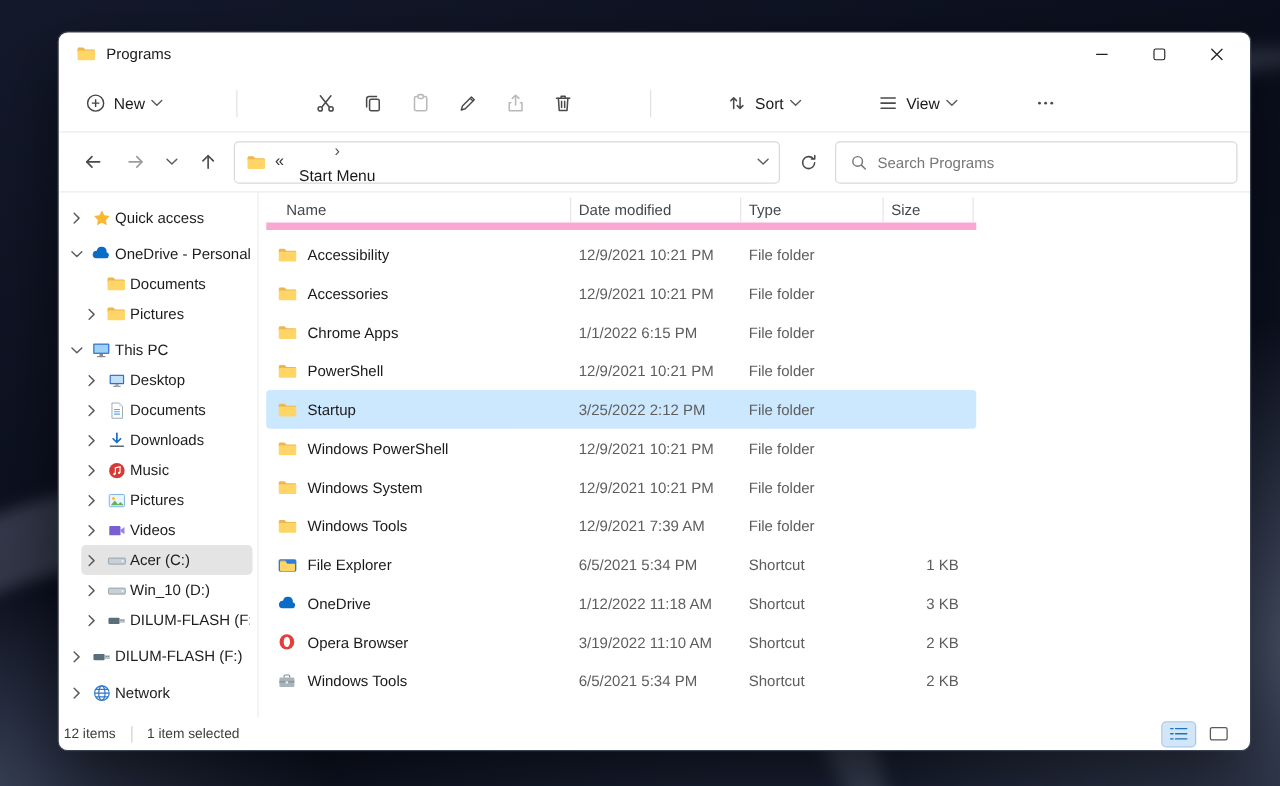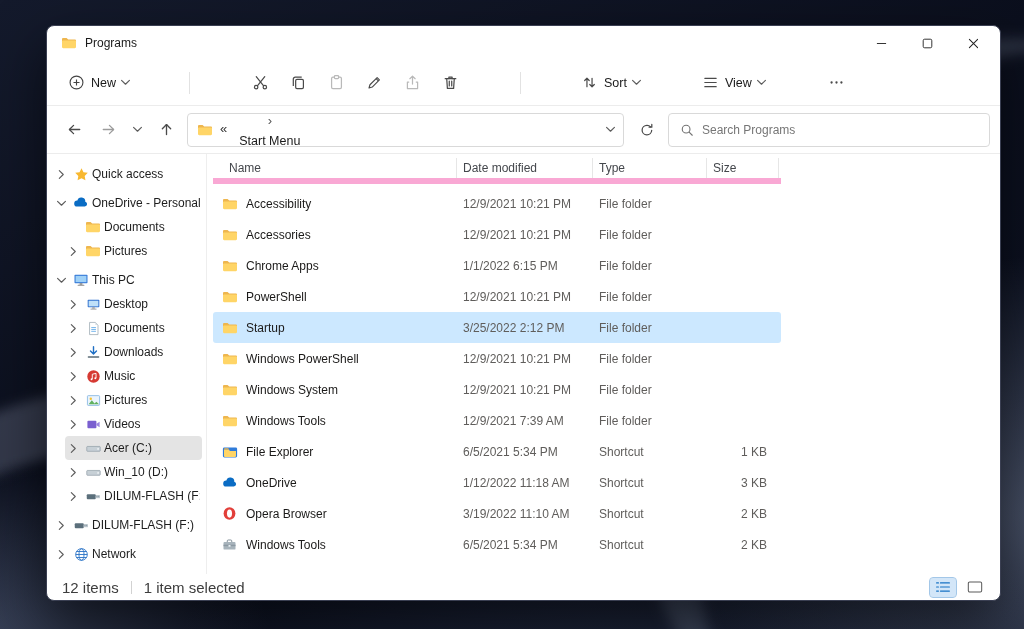--- a/index.html
+++ b/index.html
@@ -79,21 +79,21 @@
   .rows { margin-top:4px; }
   .frow { display:flex; height:31px; align-items:center; font-size:12px; border-radius:3px; width:568px; }
   .frow.sel { background:#cce8ff; }
   .frow .col0 { display:flex; align-items:center; gap:8px; padding-left:8px; color:#1b1a19; overflow:hidden; }
   .frow .col1, .frow .col2 { color:#5f5d5b; padding-left:6px; }
   .frow .col3 { color:#5f5d5b; text-align:right; padding-right:12px; }
   .ficon { width:17px; flex:0 0 17px; display:flex; align-items:center; justify-content:center; }
   .ficon svg { display:block; }
 
   
-  .statusbar { height:26px; flex:0 0 26px; display:flex; align-items:center; padding:0 12px 0 15px; font-size:15px; color:#3d3d3d; }
+  .statusbar { height:26px; flex:0 0 26px; display:flex; align-items:center; padding:0 12px 0 4px; font-size:11px; color:#3d3d3d; }
   .sb-div { width:1px; height:13px; background:#d2d2d2; margin:0 12px; }
   .toggle { width:26px; height:19px; display:flex; align-items:center; justify-content:center; border-radius:3px; }
   .toggle.active { background:#d3e6f8; outline:1px solid #a3c7e8; margin-left:auto; margin-right:6px; }
 </style>
 </head>
 <body>
 
 <div class="desktop">
   <div class="swirl s1"></div>
   <div class="swirl s2"></div>

